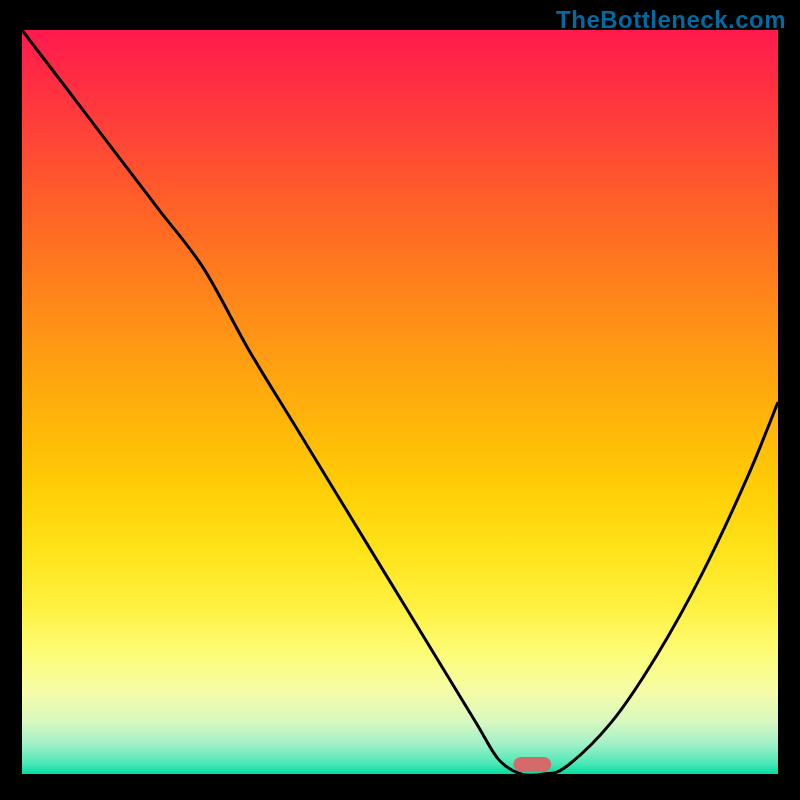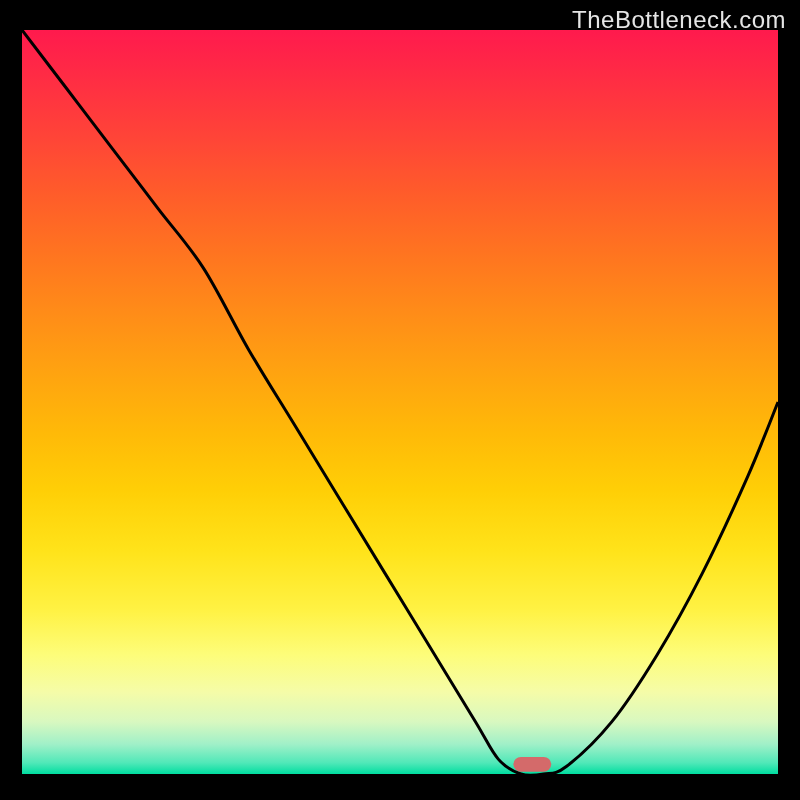--- a/index.html
+++ b/index.html
@@ -8,23 +8,23 @@
     width: 800px;
     height: 800px;
     background: #000;
     position: relative;
     font-family: Arial, sans-serif;
   }
   .watermark {
     position: absolute;
     top: 6px;
     right: 14px;
-    color: #e5e5e5;
+    color: #0369a1;
     font-size: 24px;
-    font-weight: 400;
+    font-weight: 700;
     z-index: 10;
     letter-spacing: 0.5px;
   }
   .plot-area {
     position: absolute;
     left: 22px;
     top: 30px;
     width: 756px;
     height: 744px;
     background: linear-gradient(to bottom,

